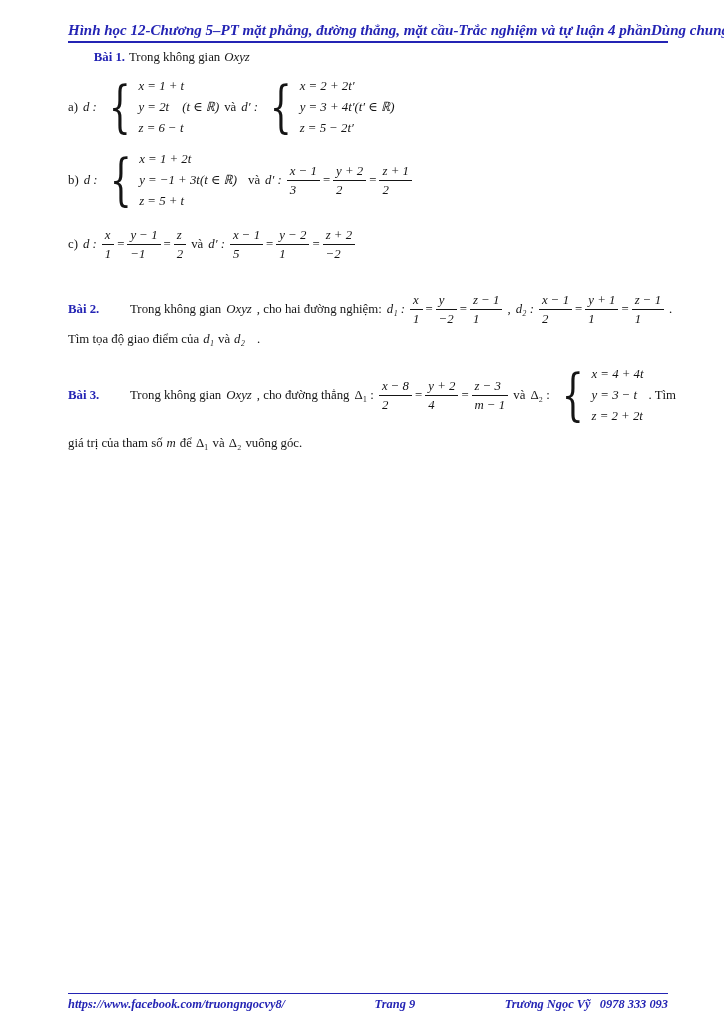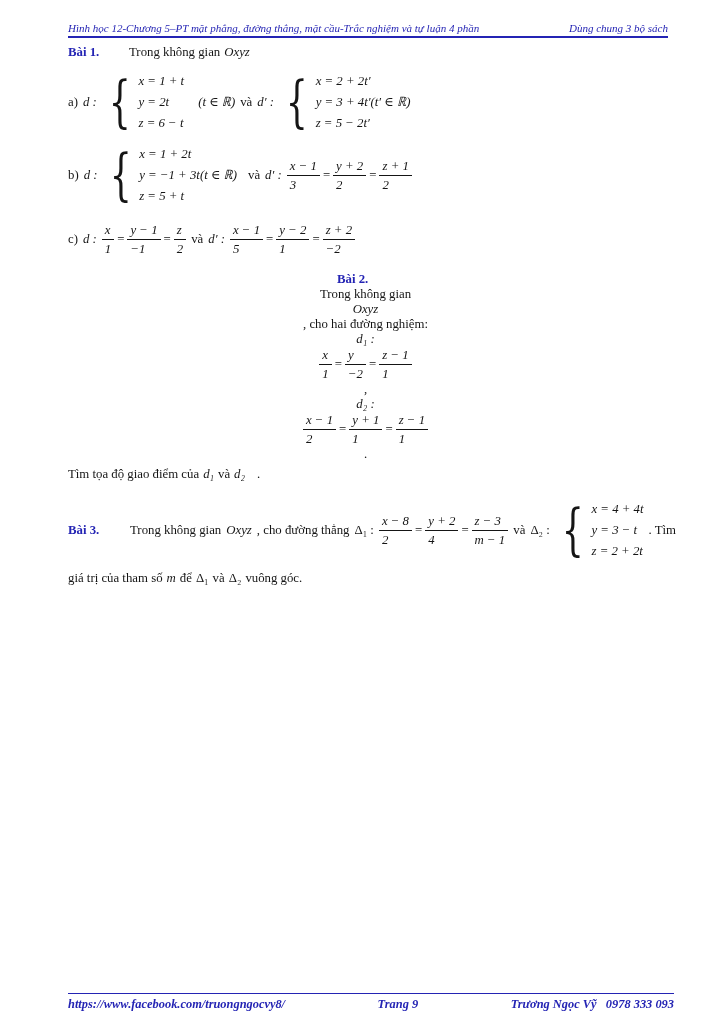--- a/index.html
+++ b/index.html
@@ -11,67 +11,67 @@
     background: #ffffff;
     font-family: "Liberation Serif", "DejaVu Serif", serif;
     color: var(--ink);
     font-size: 12.8px;
     padding: 22px 56px 0 68px;
     overflow: hidden;
   }
   
   .header-row {
     display: flex; justify-content: space-between; align-items: baseline;
-    color: var(--accent); font-weight: normal; font-style: italic;
-    font-size: 11px; white-space: pre;
+    color: var(--accent); font-weight: bold; font-style: italic;
+    font-size: 15px; white-space: pre;
   }
   .header-rule { border-bottom: 2px solid var(--accent); margin-top: 2px; }
 
   
   .textline { display: flex; align-items: baseline; white-space: pre; }
-  .textline > span { margin-right: 4px; }
+  .textline > span { margin-right: 4px; text-align: right; }
   .plabel { color: var(--accent); font-weight: bold; width: 57px; flex-shrink: 0; }
   .mi { font-style: italic; }
   .up { font-style: normal; }
 
   
   .math-row { display: flex; align-items: center; white-space: pre; }
   .math-row > span { margin-right: 5px; }
 
   
   .system { display: inline-flex; align-items: center; }
   .brace {
     display: block; height: 63px; line-height: 62px;
     font-size: 56px; font-family: "DejaVu Serif", serif; font-weight: normal;
     transform: scaleX(0.62); transform-origin: center;
     margin-right: 1px; color: var(--ink);
   }
   .syslines { display: inline-flex; flex-direction: column; }
   .sysline { line-height: 21px; font-style: italic; white-space: pre; }
-  .sysnote { margin-left: 29px; }
+  .sysnote { margin-left: 13px; }
 
   
   .fchain { display: inline-flex; align-items: center; }
   .frac { display: inline-flex; flex-direction: column; font-style: italic; }
   .frac .num { padding: 0 3px 1px; line-height: 16px; }
   .frac .den { border-top: 1.1px solid var(--ink); padding: 1px 3px 0; line-height: 16px; }
   .eqs { margin: 0 3px; font-style: normal; }
 
   
   .m-b1   { margin-top: 7px; }
   .m-pa   { margin-top: 11px; }
   .m-pb   { margin-top: 10px; }
   .m-pc   { margin-top: 15px; }
-  .m-b2   { margin-top: 15px; flex-direction: column; }
+  .m-b2   { margin-top: 30px; }
   .m-b2l2 { margin-top: 5px; }
   .m-b3   { margin-top: 17px; }
   .m-b3l2 { margin-top: 9px; }
 
   
-  .footer { position: absolute; left: 68px; right: 50px; bottom: 12px; }
+  .footer { position: absolute; left: 68px; right: 56px; bottom: 12px; }
   .footer-rule { border-top: 1.7px solid var(--accent); margin-bottom: 3px; }
   .footer-row {
     display: flex; justify-content: space-between; align-items: baseline;
     color: var(--accent); font-weight: bold; font-style: italic;
     font-size: 12.4px; white-space: pre;
   }
   .footer-row a { color: var(--accent); text-decoration: none; }
 </style>
 </head>
 <body>

